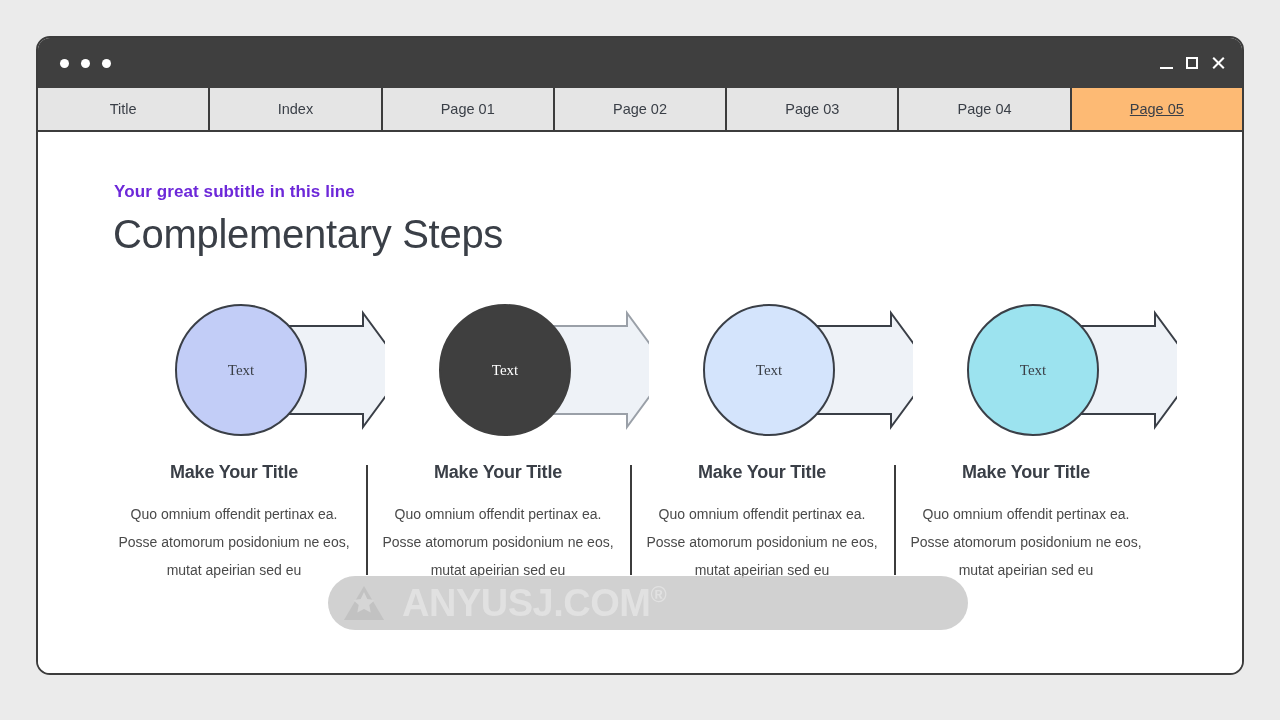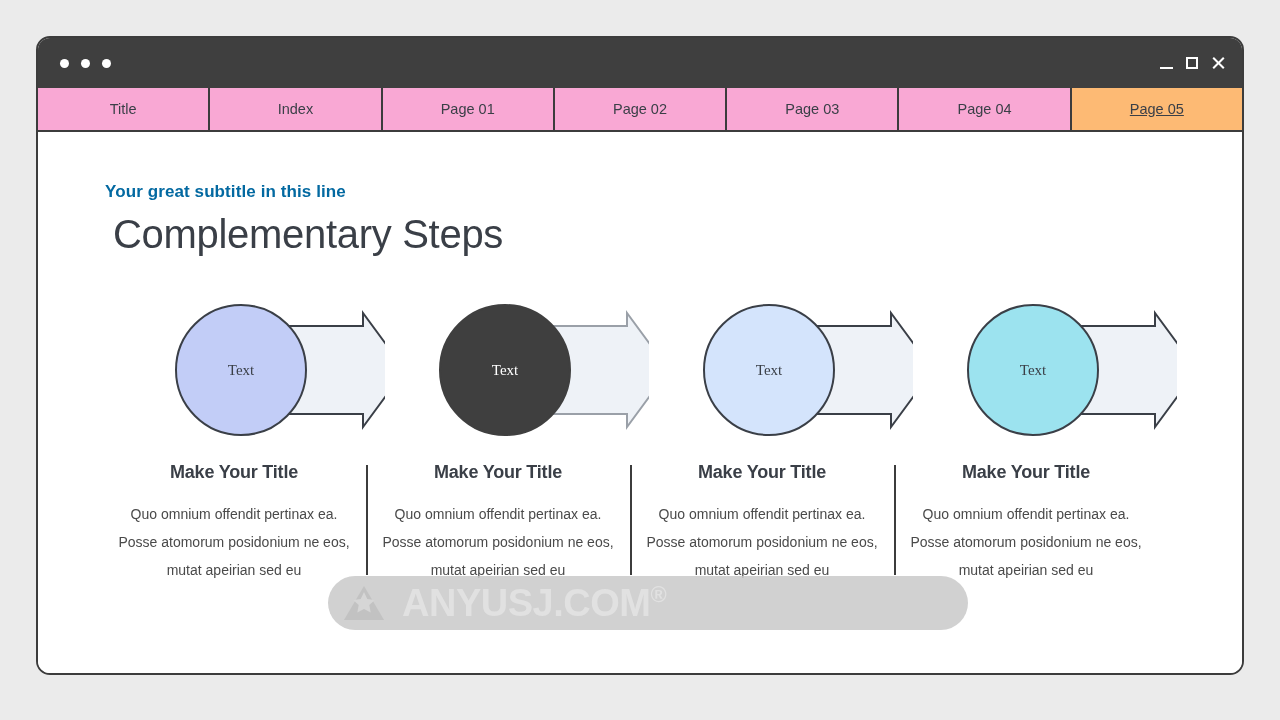--- a/index.html
+++ b/index.html
@@ -58,39 +58,39 @@
     height: 44px;
     border-bottom: 2px solid #3c3c3c;
     background: #ffffff;
   }
   .tab {
     flex: 1 1 0;
     display: flex; align-items: center; justify-content: center;
     font-size: 14.5px;
     color: #3a3f47;
     border-right: 2px solid #3c3c3c;
-    background: #f9a8d4;
+    background: #e5e5e5;
     white-space: nowrap;
   }
   .tab:last-child { border-right: none; }
   .tab.active { background: #fdba74; text-decoration: underline; }
 
   
   .slide {
     position: relative;
     height: calc(639px - 50px - 44px);
     background: #ffffff;
   }
 
   .subtitle {
     position: absolute;
-    left: 67px; top: 50px;
+    left: 76px; top: 50px;
     font-size: 17px;
     font-weight: bold;
-    color: #0369a1;
+    color: #6d28d9;
     letter-spacing: 0.1px;
   }
   .maintitle {
     position: absolute;
     left: 75px; top: 80px;
     font-size: 40px;
     font-weight: normal;
     color: #3a3f47;
     letter-spacing: -0.3px;
   }

